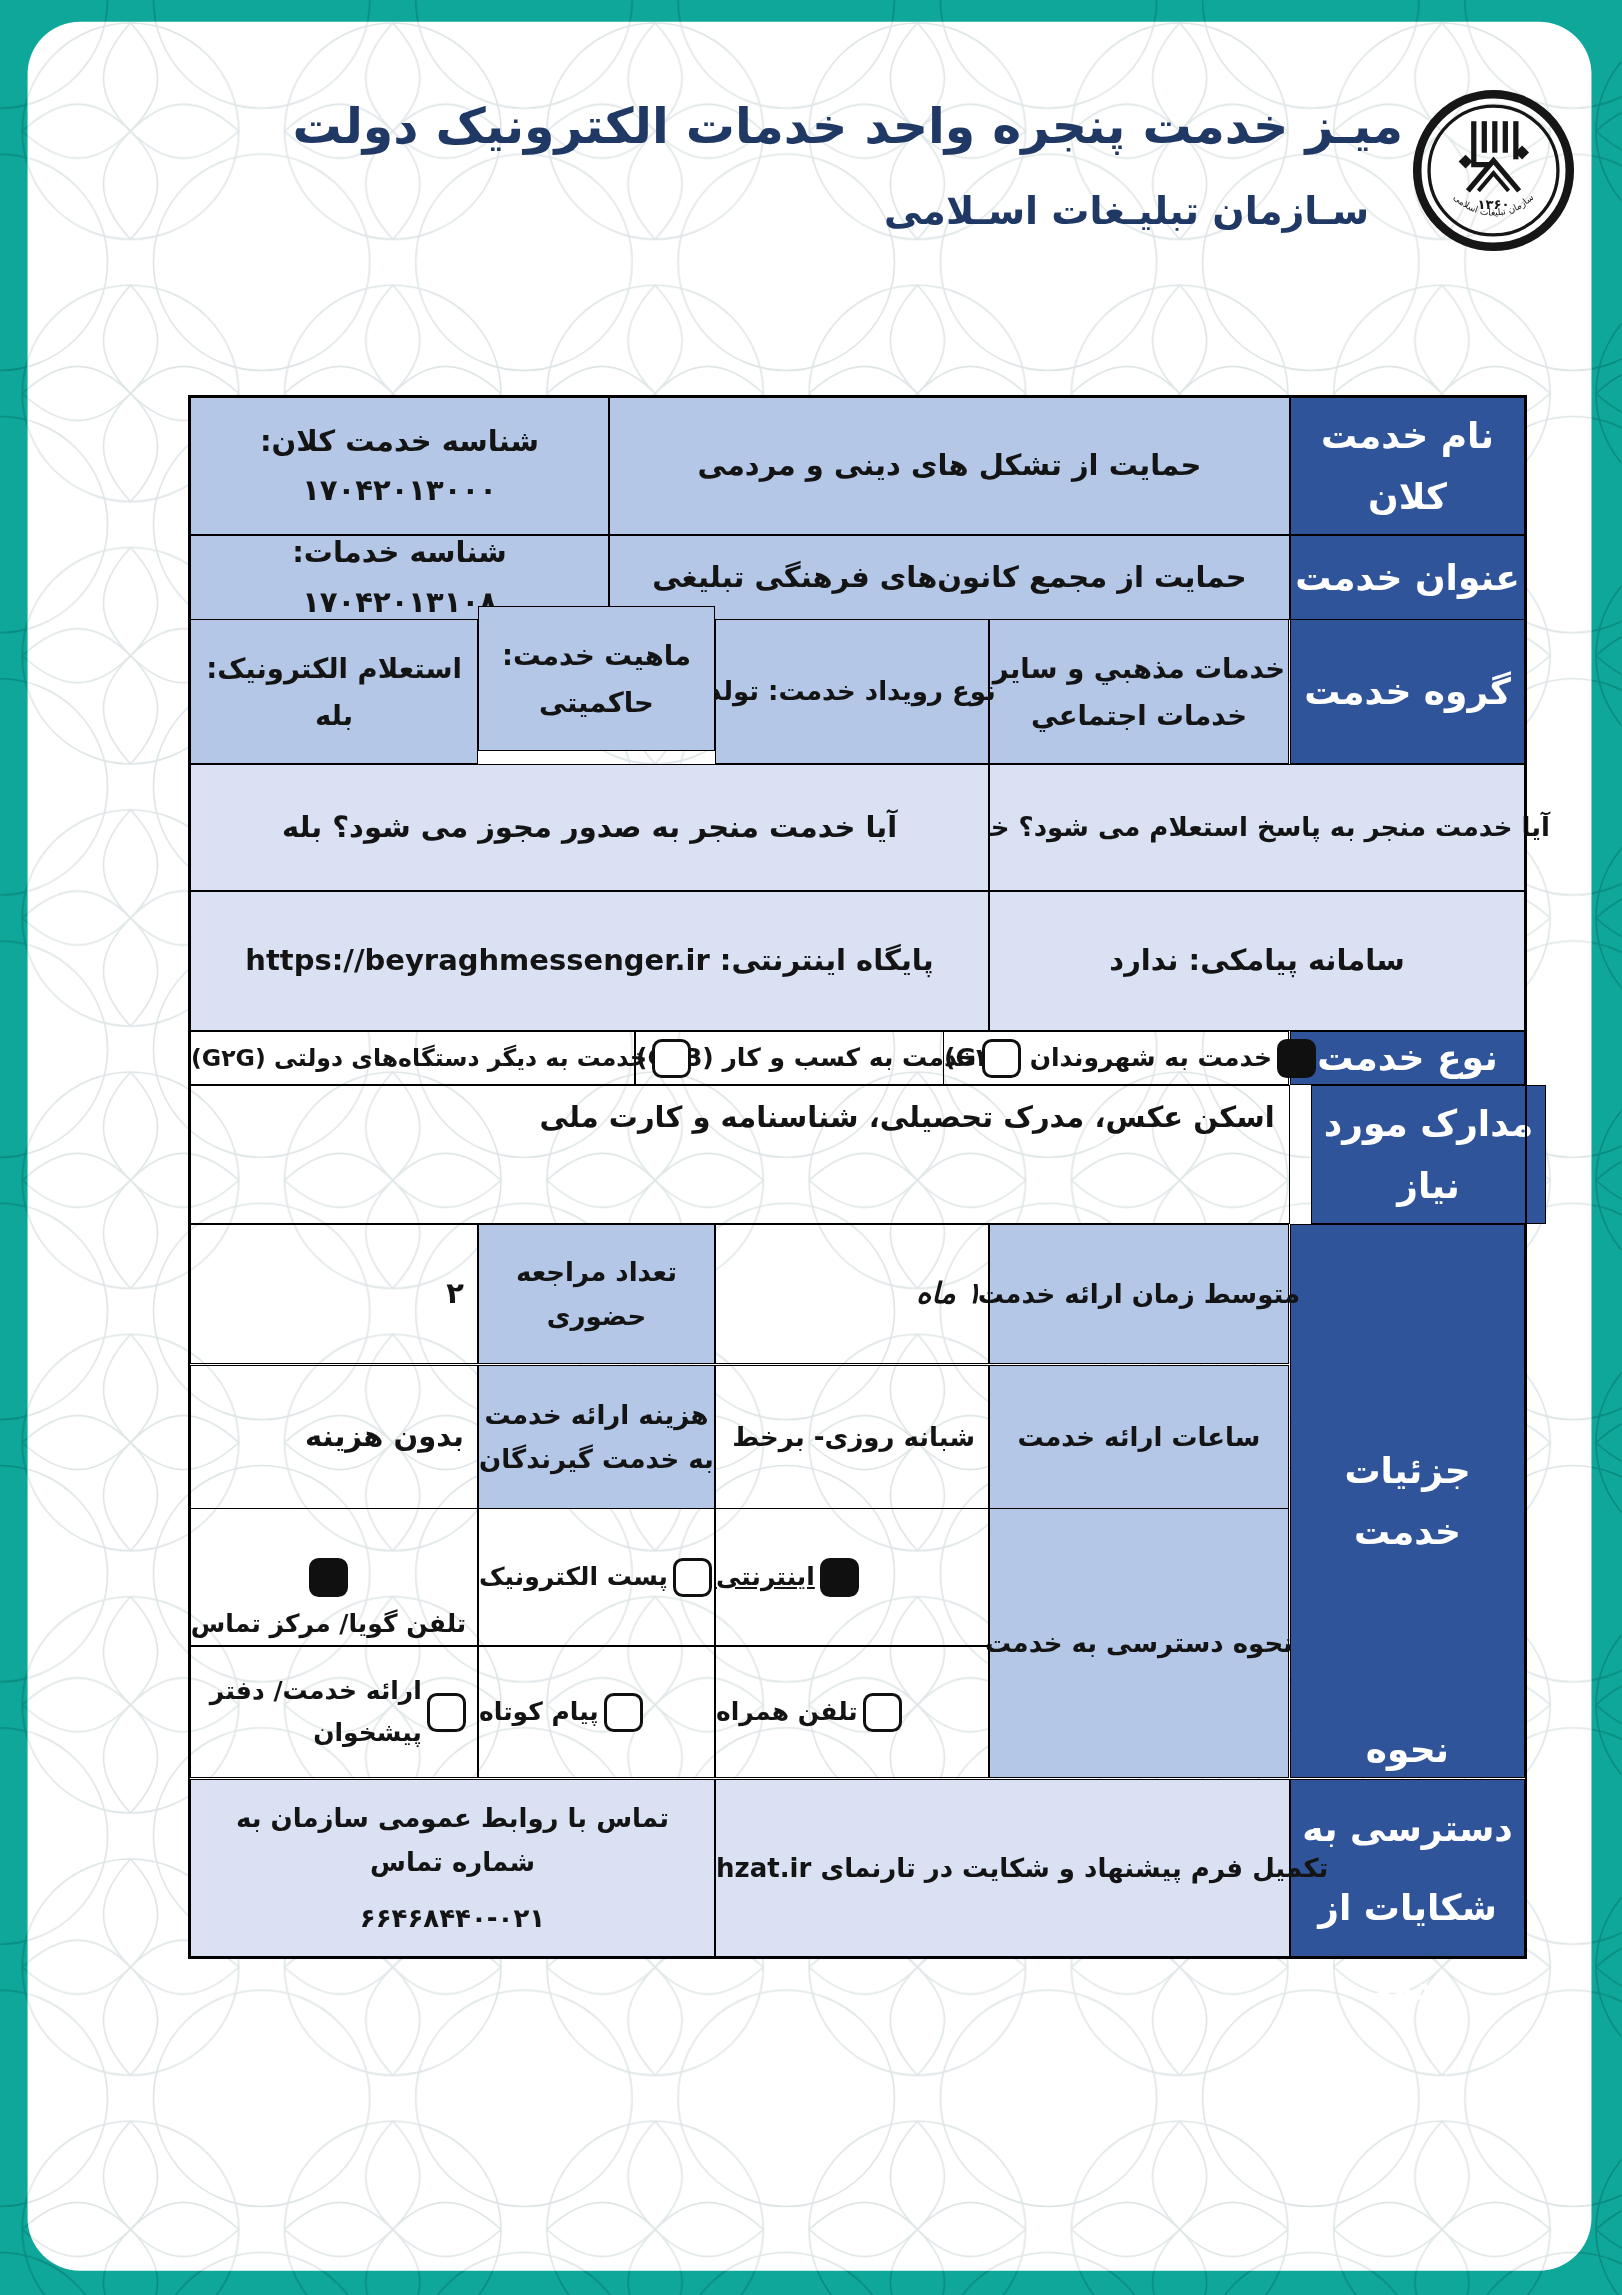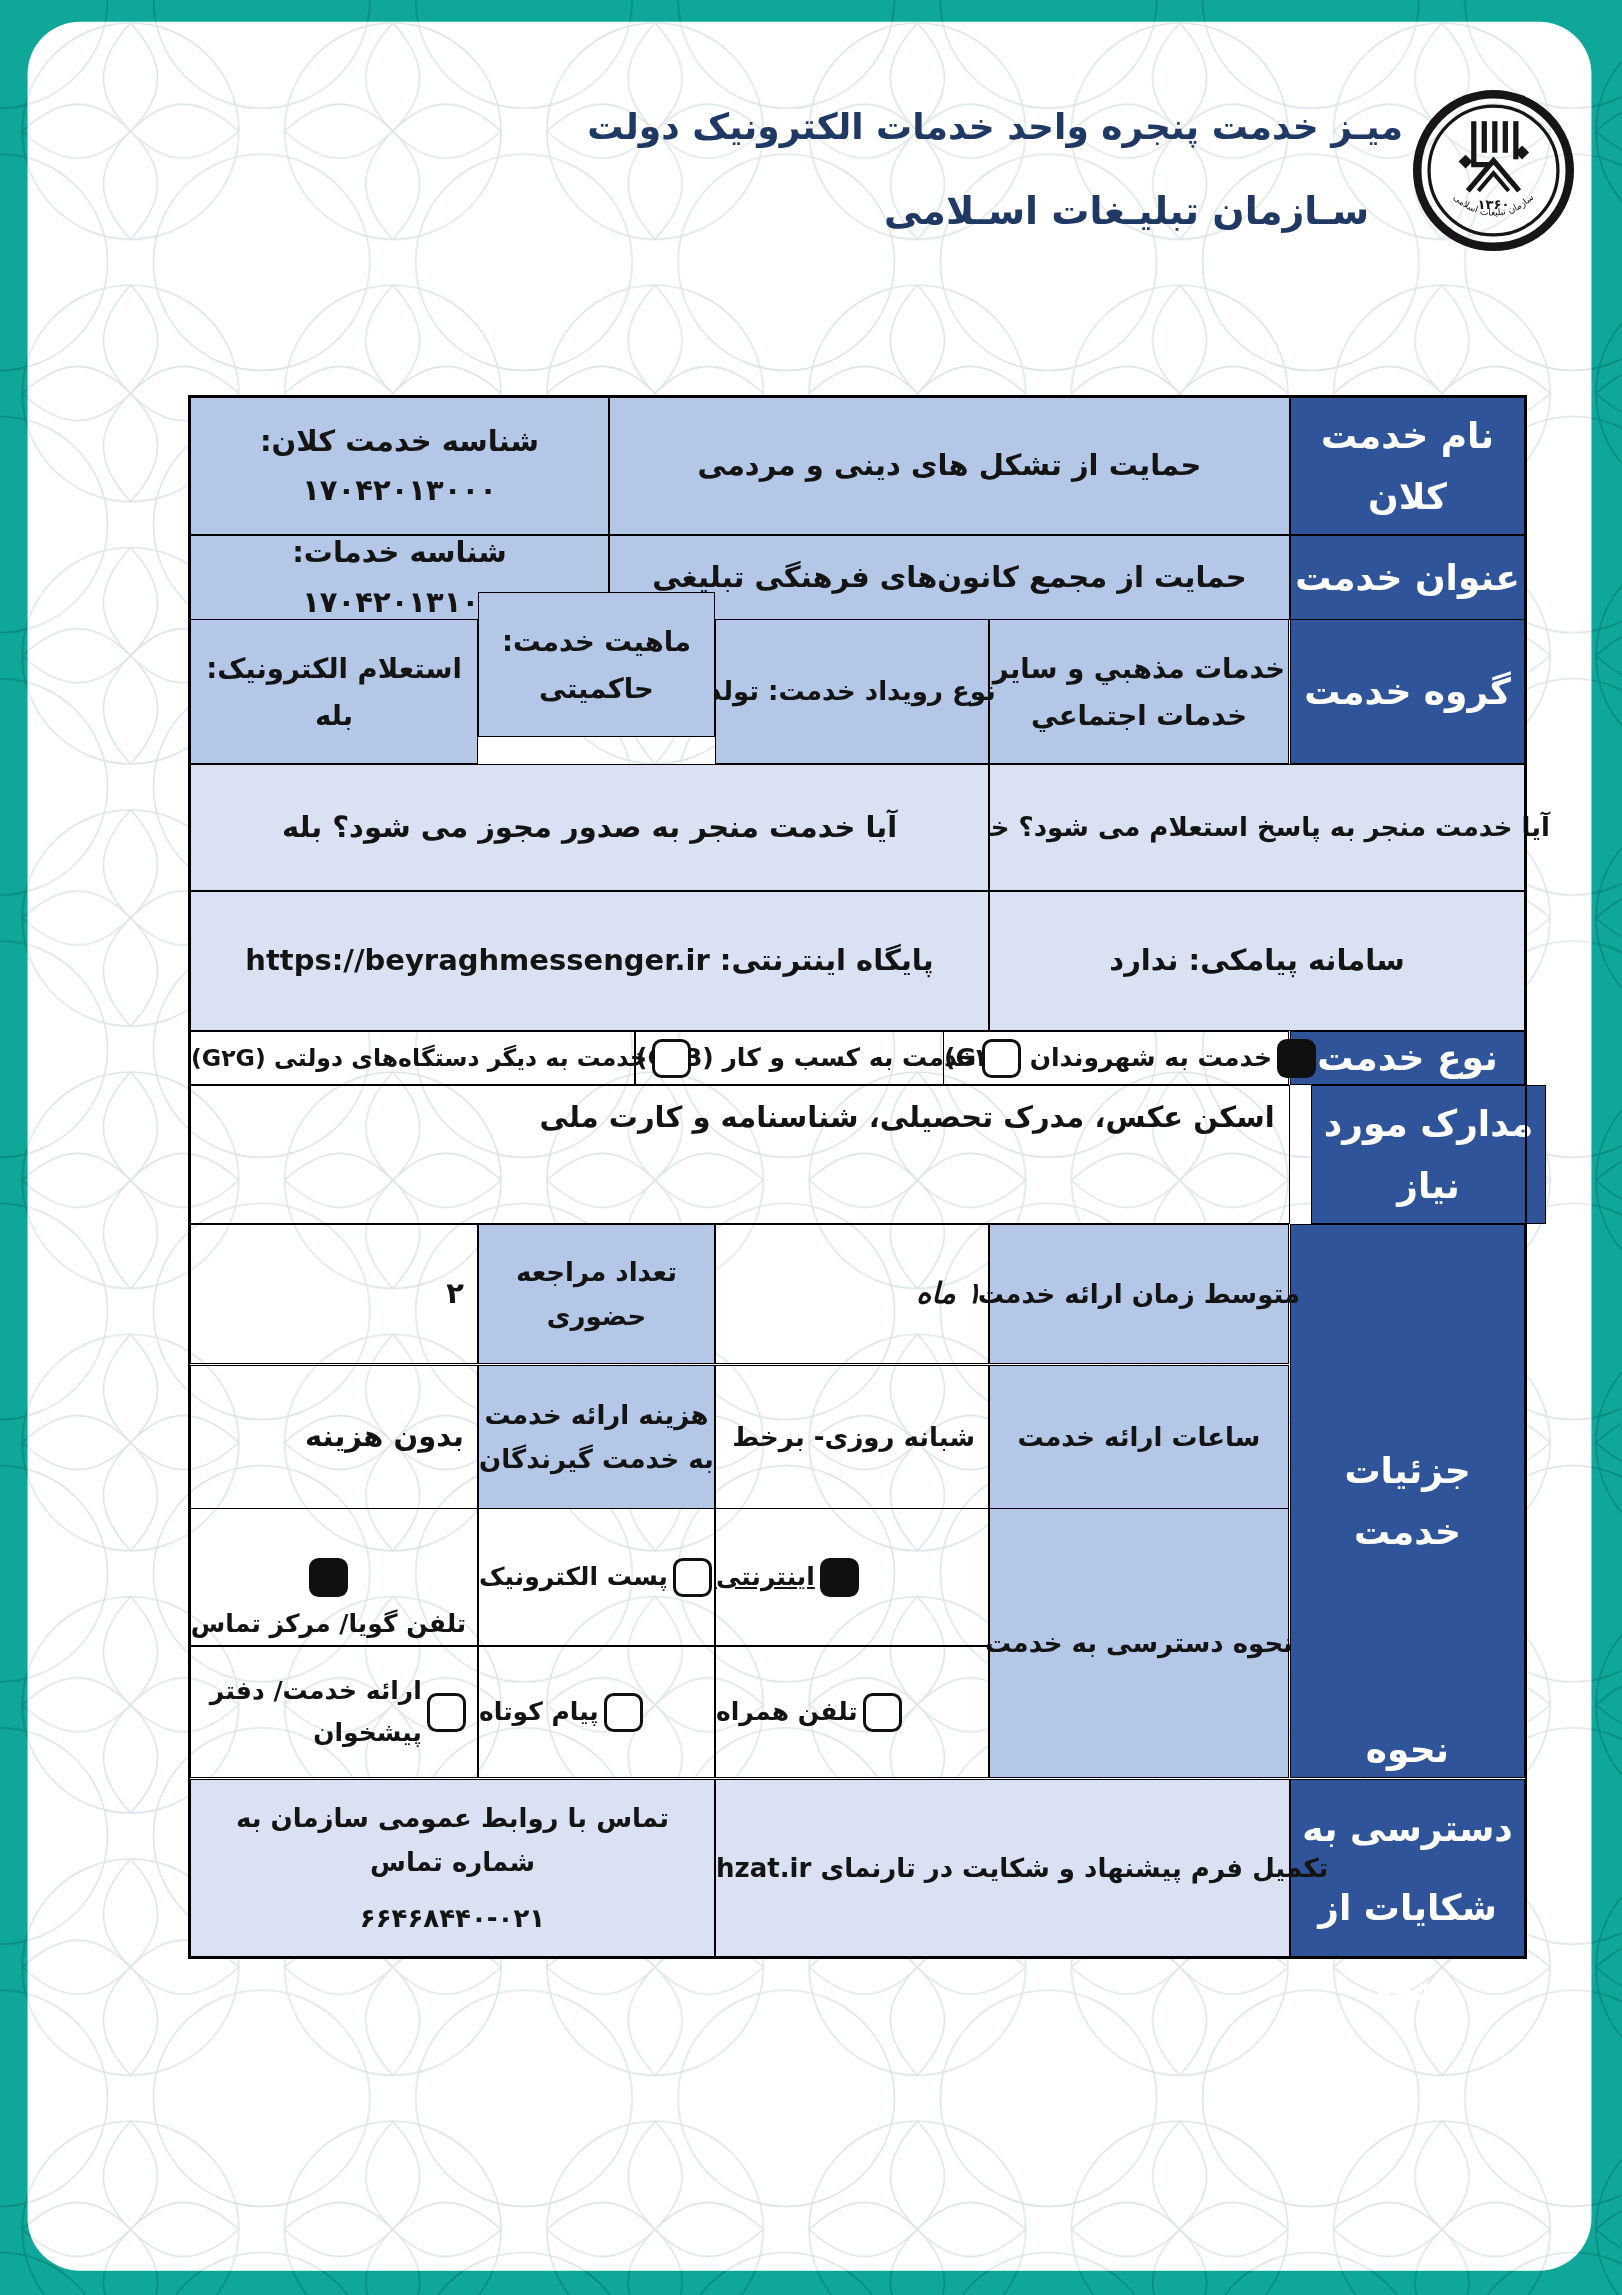--- a/index.html
+++ b/index.html
@@ -2,21 +2,21 @@
 <html lang="fa" dir="rtl" style="--teal: #0FA79A; --header_blue: #30549A; --light_blue: #B4C7E7; --lavender: #D9E1F2; --title_navy: #1F3864;font-size:10.5px"><head>
 <meta charset="utf-8">
 <style>
   html,body{margin:0;padding:0;}
   body{font-family:"DejaVu Sans","Liberation Sans",sans-serif;}
   .page{position:relative;width:1623px;height:2295px;background:var(--teal,#0FA79A);overflow:hidden;direction:rtl;}
   .bg-svg{position:absolute;left:0;top:0;z-index:0;}
 
   
   .hdr-block{position:absolute;top:97px;right:219px;z-index:2;text-align:right;color:var(--title_navy,#1F3864);}
-  .hdr-line1{font-size:36px;font-weight:bold;line-height:60px;}
+  .hdr-line1{font-size:49px;font-weight:bold;line-height:60px;}
   .hdr-line2{font-size:38px;font-weight:bold;line-height:52px;margin-top:27.5px;padding-left:0;padding-right:34px;}
   .logo{position:absolute;left:1411px;top:87px;width:167px;height:167px;z-index:2;}
 
   
   .cell{position:absolute;z-index:3;box-sizing:border-box;border:1.3px solid #000;
         display:flex;align-items:center;justify-content:center;
         font-weight:bold;color:#141414;font-size:27.5px;line-height:1.7;text-align:center;}
   .hdrcell{background:var(--header_blue,#30549A);color:#ffffff;font-size:36px;}
   .lb{background:var(--light_blue,#B4C7E7);}
   .lav{background:var(--lavender,#D9E1F2);}
@@ -100,21 +100,21 @@
   <div class="cell lb f44" style="left:610px;top:397px;width:681px;height:138px;">حمایت از تشکل های دینی و مردمی</div>
   <div class="cell lb f44" style="left:191px;top:397px;width:419px;height:138px;">شناسه خدمت کلان: ۱۷۰۴۲۰۱۳۰۰۰</div>
 
   <div class="cell hdrcell" style="left:1291px;top:535px;width:235px;height:85px;">عنوان خدمت</div>
   <div class="cell lb f44" style="left:610px;top:535px;width:681px;height:85px;">حمایت از مجمع کانون‌های فرهنگی تبلیغی</div>
   <div class="cell lb f44" style="left:191px;top:535px;width:419px;height:85px;">شناسه خدمات: ۱۷۰۴۲۰۱۳۱۰۸</div>
 
   <div class="cell hdrcell" style="left:1291px;top:619px;width:235px;height:145px;">گروه خدمت</div>
   <div class="cell lb" style="left:990px;top:619px;width:300px;height:145px;">خدمات مذهبي و سایر خدمات اجتماعي</div>
   <div class="cell lb f40 nowrap" style="left:716px;top:619px;width:274px;height:145px;">نوع رویداد خدمت: تولد</div>
-  <div class="cell lb" style="left:479px;top:592px;width:237px;height:145px;">ماهیت خدمت: حاکمیتی</div>
+  <div class="cell lb" style="left:479px;top:606px;width:237px;height:145px;">ماهیت خدمت: حاکمیتی</div>
   <div class="cell lb" style="left:191px;top:619px;width:288px;height:145px;">استعلام الکترونیک: بله</div>
 
   <div class="cell lav f40 nowrap" style="left:990px;top:764px;width:536px;height:127px;">آیا خدمت منجر به پاسخ استعلام می شود؟ خیر</div>
   <div class="cell lav f44" style="left:191px;top:764px;width:799px;height:127px;">آیا خدمت منجر به صدور مجوز می شود؟ بله</div>
 
   <div class="cell lav f44" style="left:990px;top:891px;width:536px;height:140px;">سامانه پیامکی: ندارد</div>
   <div class="cell lav f44" style="left:191px;top:891px;width:799px;height:140px;">پایگاه اینترنتی: https://beyraghmessenger.ir</div>
 
   <div class="cell hdrcell" style="left:1291px;top:1031px;width:235px;height:54px;">نوع خدمت</div>
   <div class="cell wt cbcell nowrap" style="left:944px;top:1031px;width:346px;height:54px;">

